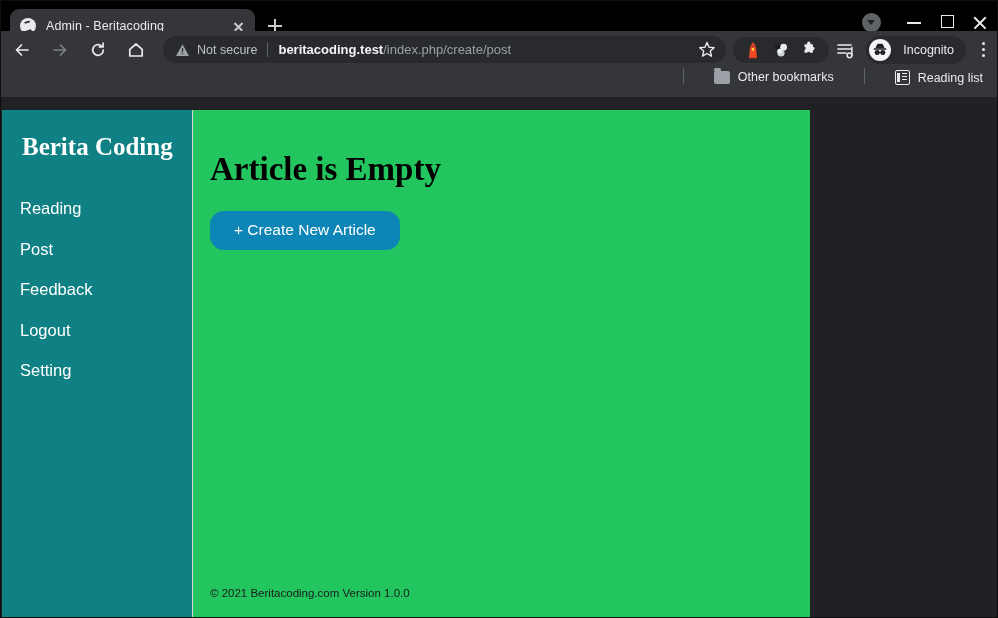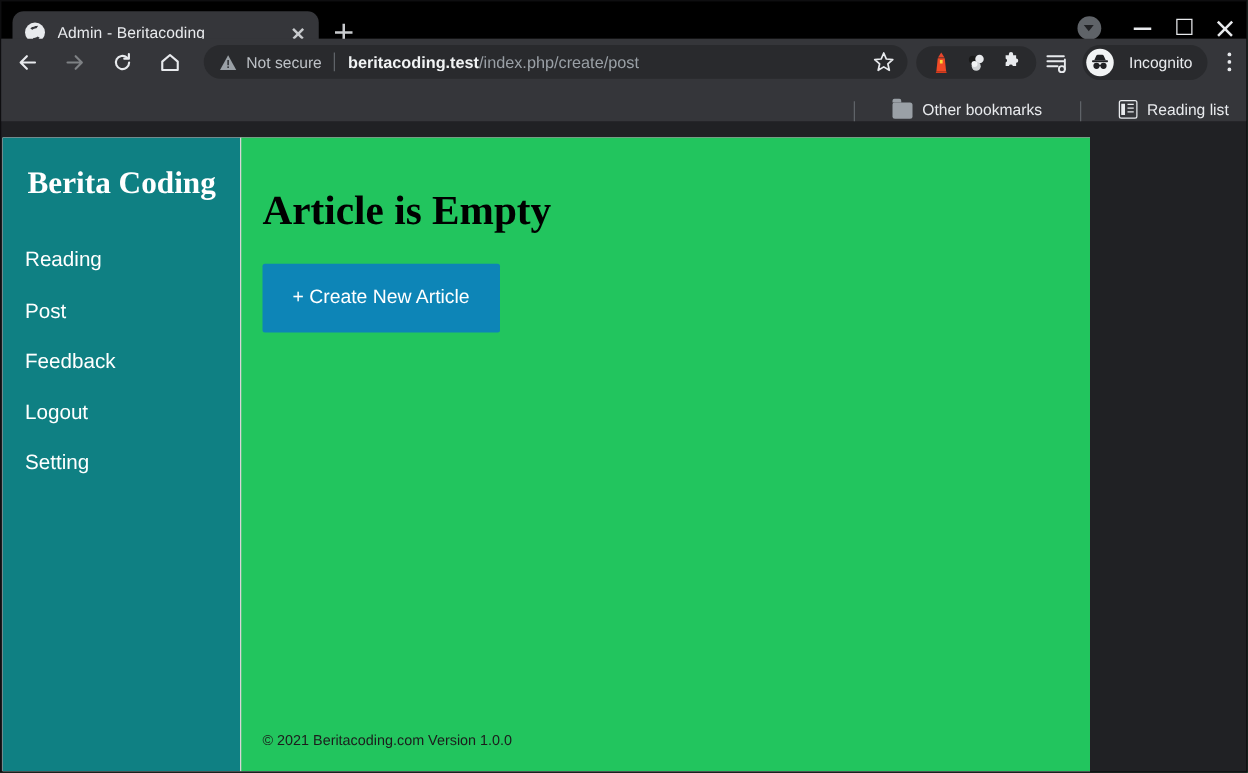--- a/index.html
+++ b/index.html
@@ -277,21 +277,21 @@
   }
   #kebab-btn .dot.d1 { top: 6px; }
   #kebab-btn .dot.d2 { top: 12.4px; }
   #kebab-btn .dot.d3 { top: 18.8px; }
 
   
   #bookmarks-bar {
     height: 29px;
     background: #35363a;
     display: flex;
-    align-items: flex-end;
+    align-items: flex-start;
     justify-content: flex-end;
     padding-right: 8px;
     box-sizing: border-box;
     gap: 16px;
   }
   .bm-sep {
     width: 1px; height: 16px;
     background: #5f6368;
     margin: 0 8px;
     flex: 0 0 auto;
@@ -347,21 +347,21 @@
     width: 4.5px; height: 1.3px;
     background: #e8eaed;
     box-shadow: 0 3px 0 0 #e8eaed, 0 6px 0 0 #e8eaed;
   }
 
   
   #viewport {
     position: absolute;
     left: 1px;
     top: 109px;
-    width: 870px;
+    width: 808px;
     height: 507px;
     background: #ffffff;
     overflow: hidden;
     display: flex;
   }
   #sidebar {
     width: 190px;
     flex: 0 0 auto;
     background: #0f8083;
     height: 100%;
@@ -408,24 +408,24 @@
     font-size: 16px;
     color: #1a1a1a;
     margin: 0;
     padding: 27px 0 0 17px;
   }
   #create-article-btn {
     margin: 24px 0 0 17px;
     background: #0d85b7;
     color: #ffffff;
     border: none;
-    border-radius: 2px;
+    border-radius: 14px;
     font-family: "Liberation Sans", sans-serif;
     font-size: 15.5px;
-    padding: 18px 24px;
+    padding: 10px 24px;
     cursor: pointer;
     display: inline-block;
     line-height: 1.2;
   }
   #footer-text {
     position: absolute;
     left: 17px;
     bottom: 18px;
     font-size: 11.5px;
     color: #1c1c1c;

